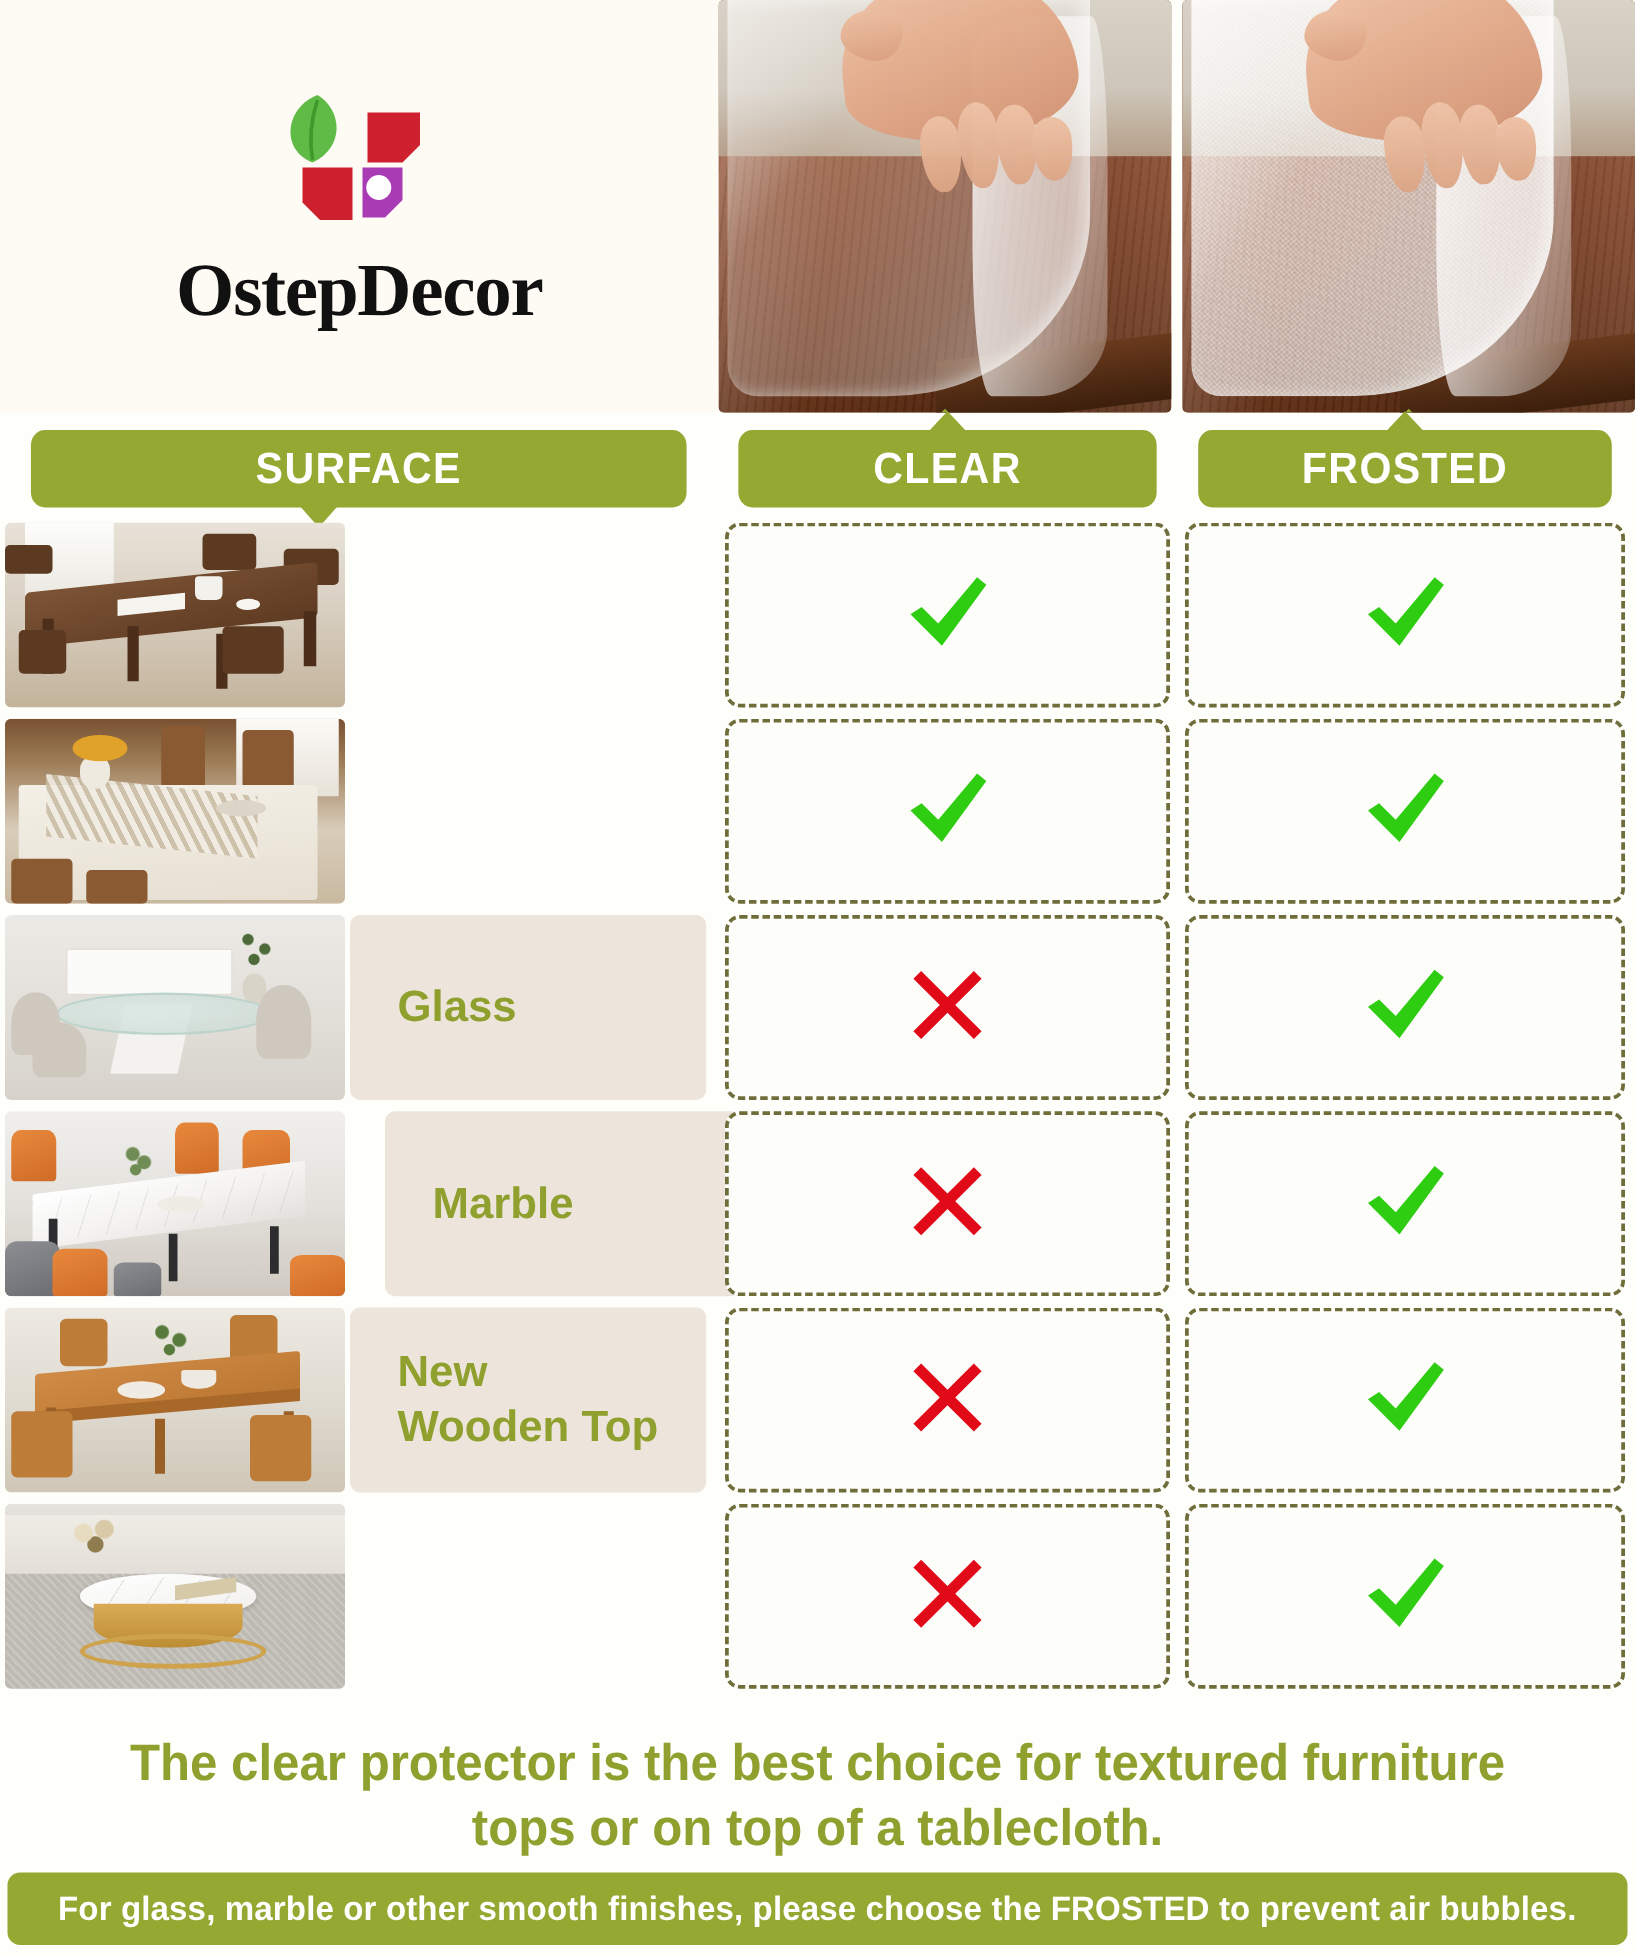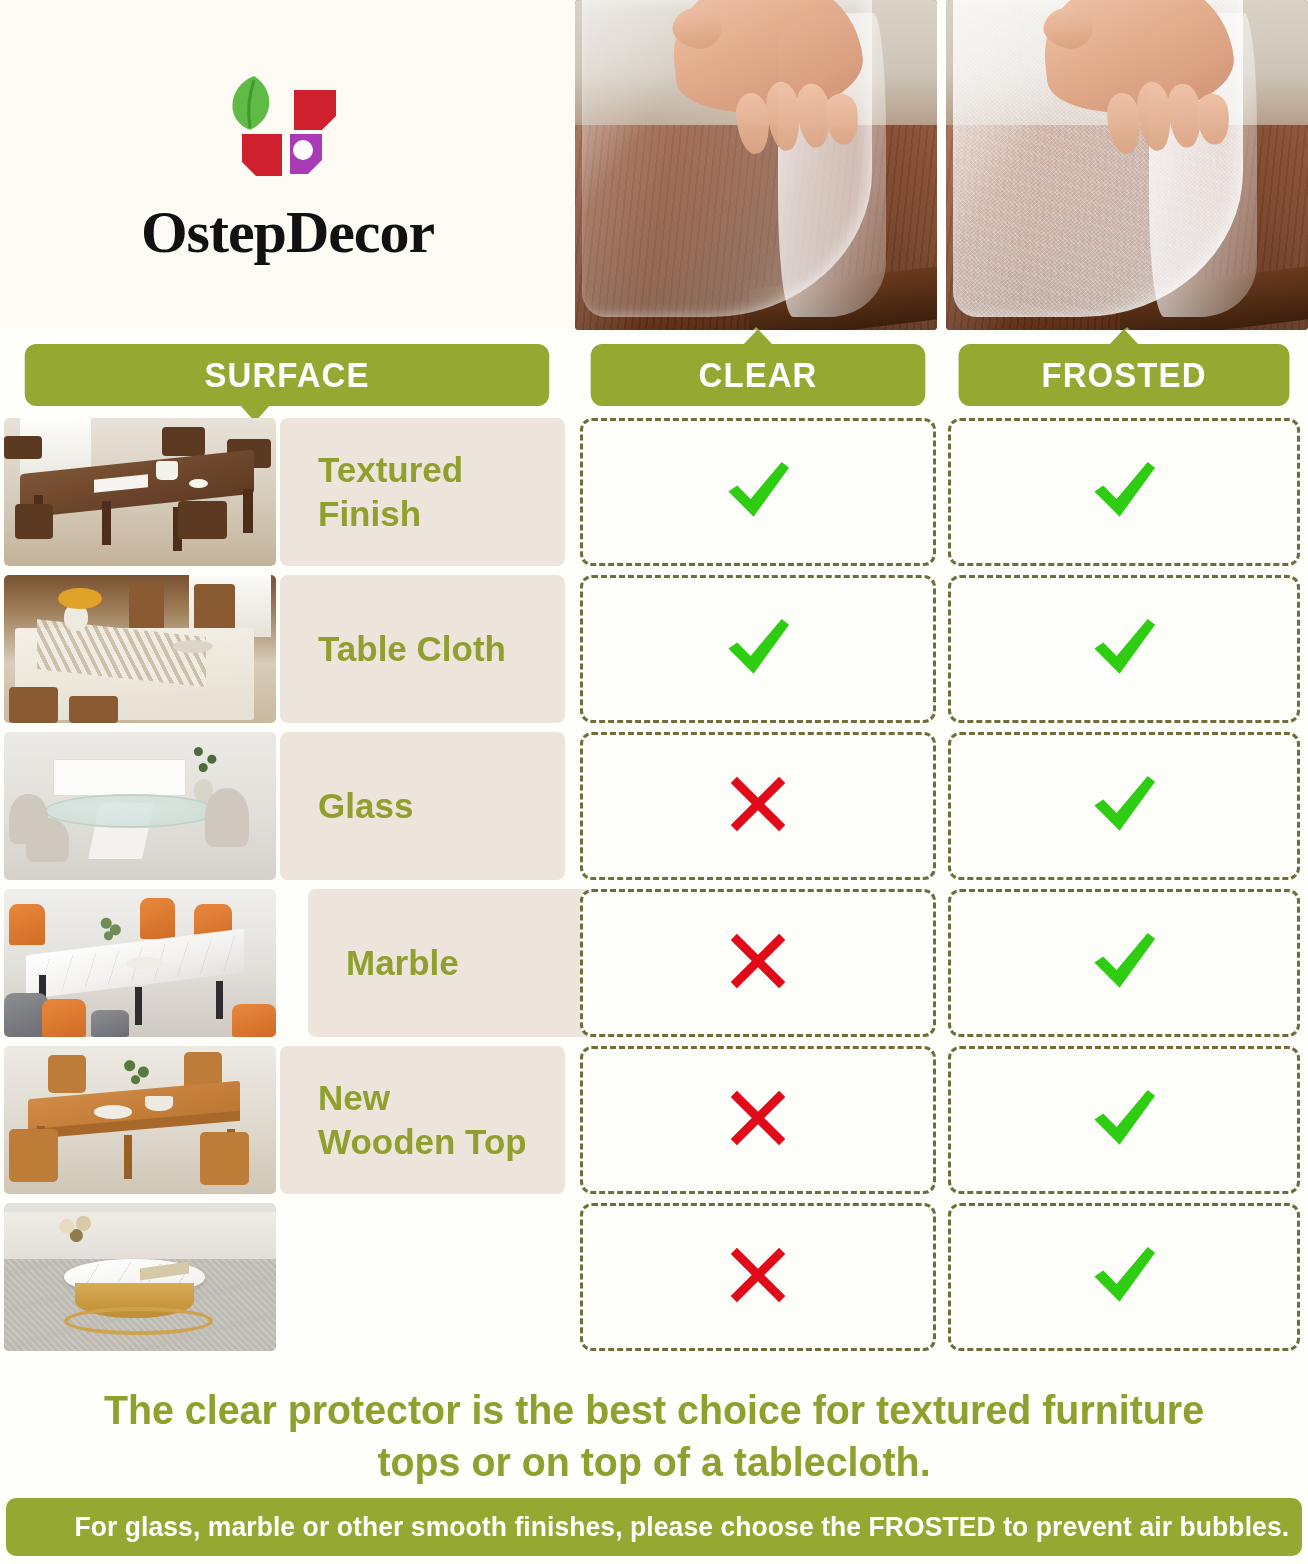--- a/index.html
+++ b/index.html
@@ -356,21 +356,21 @@
   .tagline span { display:block; transform: scaleX(.96); }
   .banner {
     position: absolute;
     left: 6px; top: 1498px;
     width: 1296px;
     height: 58px;
     background: #95a832;
     border-radius: 10px;
     display: flex;
     align-items: center;
-    justify-content: flex-end;
+    justify-content: center;
     color: #ffffff;
     font-size: 27px;
     font-weight: 700;
     letter-spacing: .1px;
   }
   .banner span { transform: scaleX(.98); display:block; }
 </style>
 </head>
 <body>
 
@@ -460,26 +460,20 @@
      <div class="s1-leg" style="left:36%;top:56%"></div>
      <div class="s1-leg" style="left:62%;top:60%"></div>
      <div class="s1-leg" style="left:88%;top:48%"></div>
      <div class="s1-paper"></div>
           <div class="s1-pot"></div>
           <div class="s1-cup"></div>
      <div class="s1-chair" style="left:4%;top:58%;width:14%;height:24%"></div>
      <div class="s1-chair" style="left:64%;top:56%;width:18%;height:26%"></div>
    </div>
       </div>
-      <div class="cell-label" style="height: 148px;">
-        <span>
-          <span style="display:block">Textured</span>
-          <span style="display:block">Finish</span>
-        </span>
-      </div>
       <div class="mark-cell mc-clear" style="height: 148px;">
         <span><svg class="check" viewBox="0 0 100 100">
             <path d="M10 52 L22 44 L40 62 L82 12 L92 20 L44 86 Z" fill="#2fcd12"></path>
           </svg></span>
       </div>
       <div class="mark-cell mc-frost" style="height: 148px;">
         <span><svg class="check" viewBox="0 0 100 100">
             <path d="M10 52 L22 44 L40 62 L82 12 L92 20 L44 86 Z" fill="#2fcd12"></path>
           </svg></span>
       </div>
@@ -492,25 +486,20 @@
      <div class="s2-chair" style="left:46%;top:4%;width:13%;height:34%"></div>
      <div class="s2-chair" style="left:70%;top:6%;width:15%;height:36%"></div>
      <div class="s2-cloth"></div>
      <div class="s2-runner"></div>
      <div class="s2-vase"></div>
           <div class="s2-flower"></div>
           <div class="s2-plate"></div>
      <div class="s2-chair" style="left:2%;top:76%;width:18%;height:24%"></div>
      <div class="s2-chair" style="left:24%;top:82%;width:18%;height:18%"></div>
    </div>
-      </div>
-      <div class="cell-label" style="height: 148px;">
-        <span>
-          <span style="display:block">Table Cloth</span>
-        </span>
       </div>
       <div class="mark-cell mc-clear" style="height: 148px;">
         <span><svg class="check" viewBox="0 0 100 100">
             <path d="M10 52 L22 44 L40 62 L82 12 L92 20 L44 86 Z" fill="#2fcd12"></path>
           </svg></span>
       </div>
       <div class="mark-cell mc-frost" style="height: 148px;">
         <span><svg class="check" viewBox="0 0 100 100">
             <path d="M10 52 L22 44 L40 62 L82 12 L92 20 L44 86 Z" fill="#2fcd12"></path>
           </svg></span>

